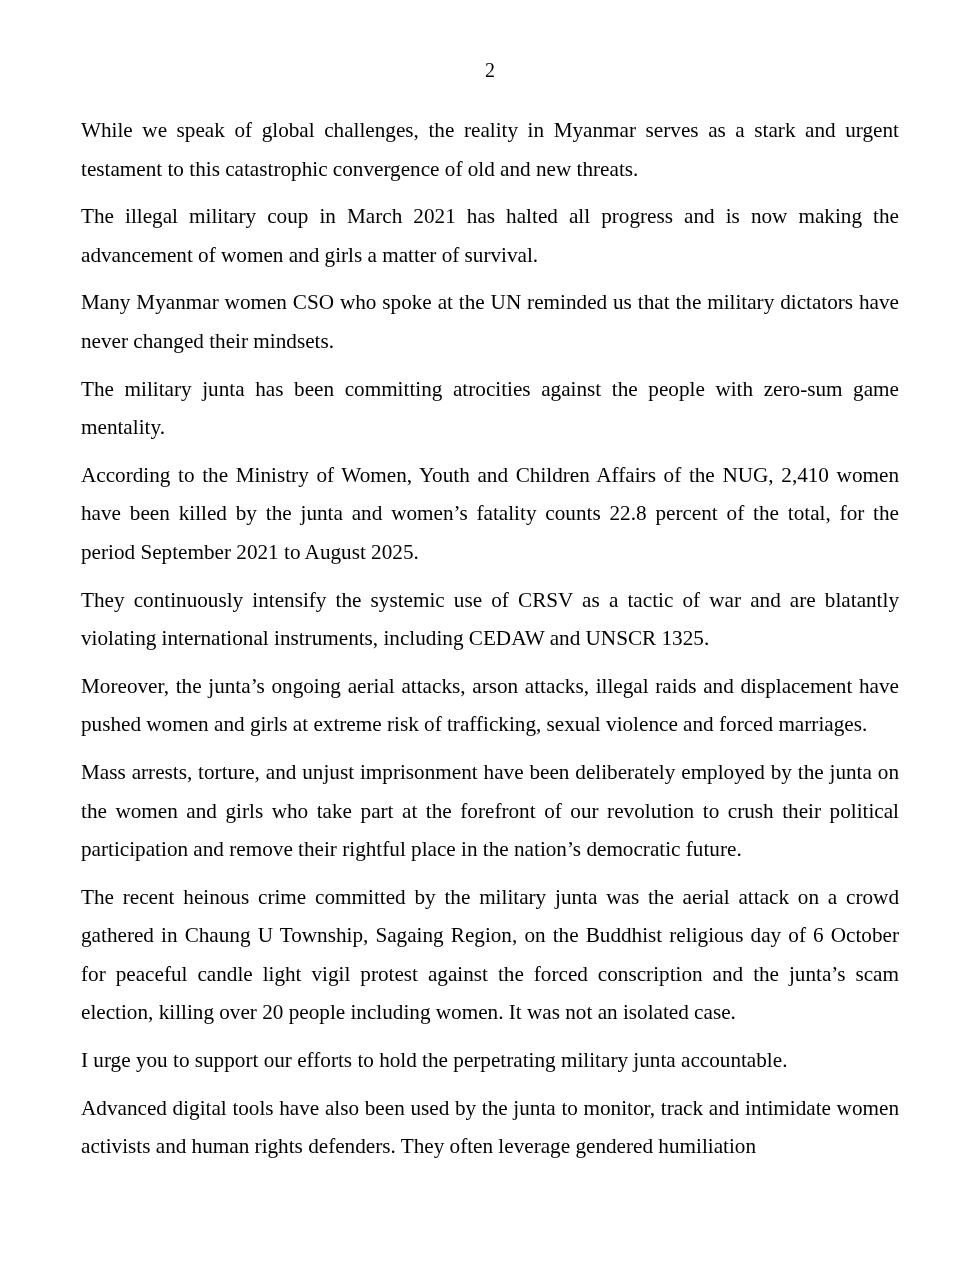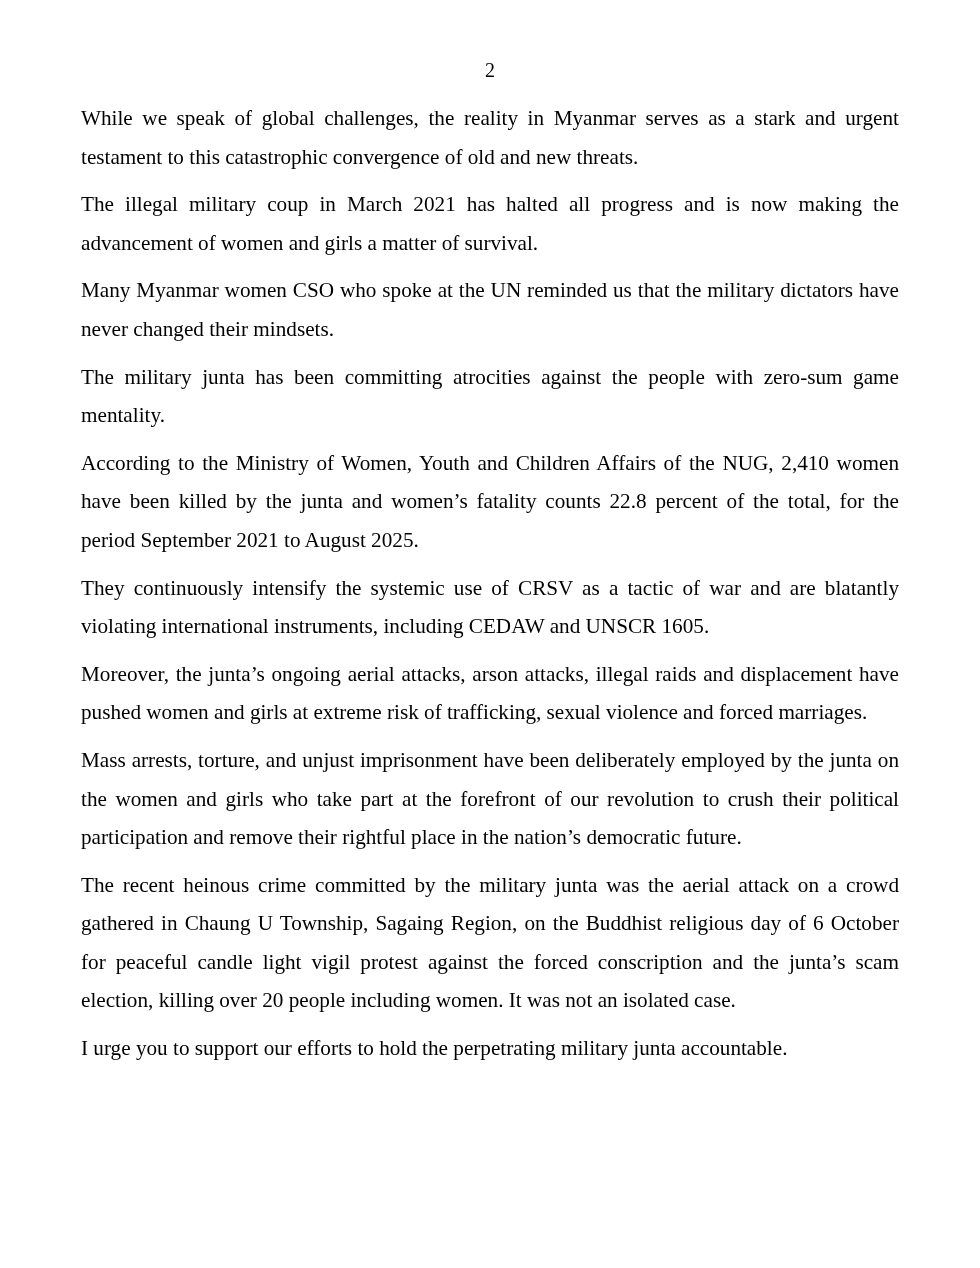--- a/index.html
+++ b/index.html
@@ -28,21 +28,21 @@
       top: 58px;
       left: 0;
       width: 980px;
       text-align: center;
       font-size: 20px;
       line-height: 24px;
     }
     .body-text {
       position: absolute;
       left: 81px;
-      top: 99px;
+      top: 111px;
       width: 818px;
     }
     .para {
       margin: 0 0 9px 0;
       font-size: 21.2px;
       line-height: 38.6px;
       text-align: justify;
       text-align-last: left;
     }
   </style>
@@ -51,19 +51,20 @@
 
 <div class="page">
   <div class="page-number">2</div>
 
   <div class="body-text">
     <p class="para">While we speak of global challenges, the reality in Myanmar serves as a stark and urgent testament to this catastrophic convergence of old and new threats.</p>
     <p class="para">The illegal military coup in March 2021 has halted all progress and is now making the advancement of women and girls a matter of survival.</p>
     <p class="para">Many Myanmar women CSO who spoke at the UN reminded us that the military dictators have never changed their mindsets.</p>
     <p class="para">The military junta has been committing atrocities against the people with zero-sum game mentality.</p>
     <p class="para">According to the Ministry of Women, Youth and Children Affairs of the NUG, 2,410 women have been killed by the junta and women’s fatality counts 22.8 percent of the total, for the period September 2021 to August 2025.</p>
-    <p class="para">They continuously intensify the systemic use of CRSV as a tactic of war and are blatantly violating international instruments, including CEDAW and UNSCR 1605.</p>
+    <p class="para">They continuously intensify the systemic use of CRSV as a tactic of war and are blatantly violating international instruments, including CEDAW and UNSCR 1325.</p>
     <p class="para">Moreover, the junta’s ongoing aerial attacks, arson attacks, illegal raids and displacement have pushed women and girls at extreme risk of trafficking, sexual violence and forced marriages.</p>
     <p class="para">Mass arrests, torture, and unjust imprisonment have been deliberately employed by the junta on the women and girls who take part at the forefront of our revolution to crush their political participation and remove their rightful place in the nation’s democratic future.</p>
     <p class="para">The recent heinous crime committed by the military junta was the aerial attack on a crowd gathered in Chaung U Township, Sagaing Region, on the Buddhist religious day of 6 October for peaceful candle light vigil protest against the forced conscription and the junta’s scam election, killing over 20 people including women. It was not an isolated case.</p>
     <p class="para">I urge you to support our efforts to hold the perpetrating military junta accountable.</p>
+    <p class="para">Advanced digital tools have also been used by the junta to monitor, track and intimidate women activists and human rights defenders. They often leverage gendered humiliation</p>
   </div>
 </div>
 
 </body></html>

